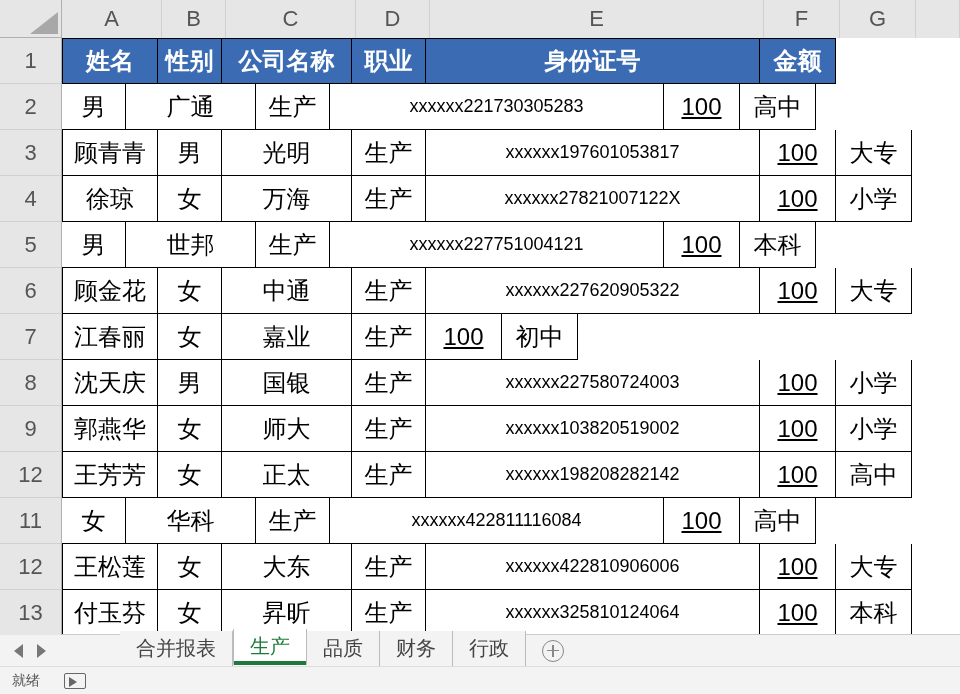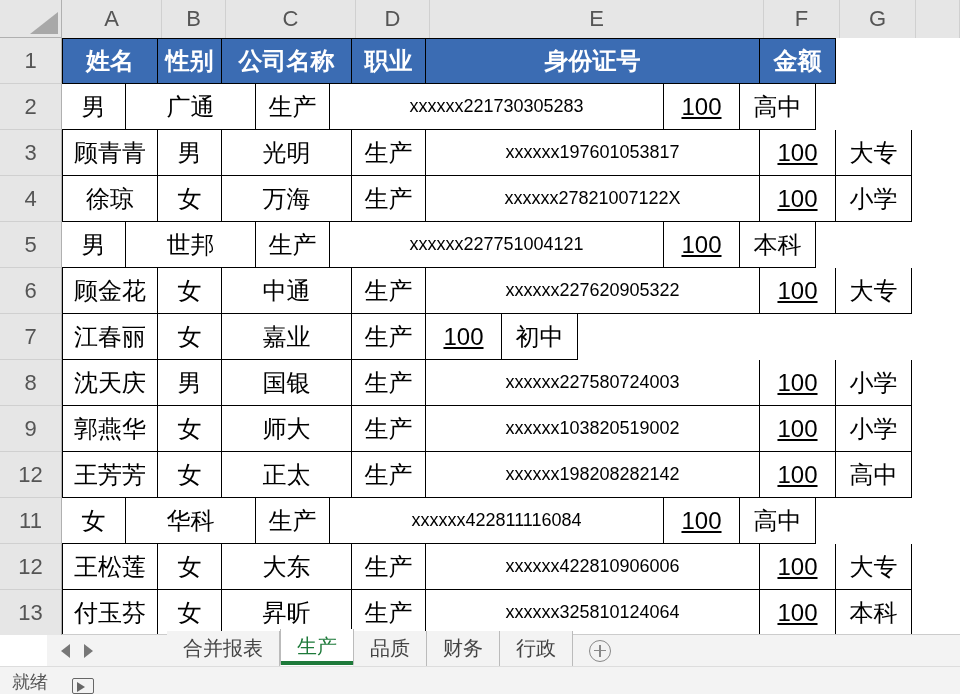--- a/index.html
+++ b/index.html
@@ -116,21 +116,20 @@
     .c-edu { width: 76px; justify-content: center; }
 
     .tabs-bar {
       position: absolute;
       bottom: 28px; left: 0; right: 0;
       height: 32px;
       background: #f3f3f3;
       border-top: 1px solid #ccc;
       display: flex;
       align-items: stretch;
-      margin-left: 47px;
     }
     .tabs-nav {
       display: flex;
       align-items: center;
       padding: 0 14px;
       gap: 4px;
     }
     .nav-arrow { width: 0; height: 0; }
     .nav-left { border-style: solid; border-width: 7px 9px 7px 0; border-color: transparent #777 transparent transparent; }
     .nav-right { border-style: solid; border-width: 7px 0 7px 9px; border-color: transparent transparent transparent #777; }
@@ -182,24 +181,24 @@
     .add-sheet-icon::before { width: 12px; height: 1.5px; }
     .add-sheet-icon::after { width: 1.5px; height: 12px; }
 
     .status-bar {
       position: absolute;
       bottom: 0; left: 0; right: 0;
       height: 28px;
       background: #f3f3f3;
       border-top: 1px solid #ddd;
       display: flex;
-      align-items: flex-end;
+      align-items: center;
       padding: 0 12px;
       gap: 24px;
-      font-size: 18px;
+      font-size: 14px;
       color: #555;
     }
     .macro-icon {
       width: 22px; height: 16px;
       border: 1.5px solid #666;
       border-radius: 2px;
       position: relative;
     }
     .macro-icon::after {
       content: "";

